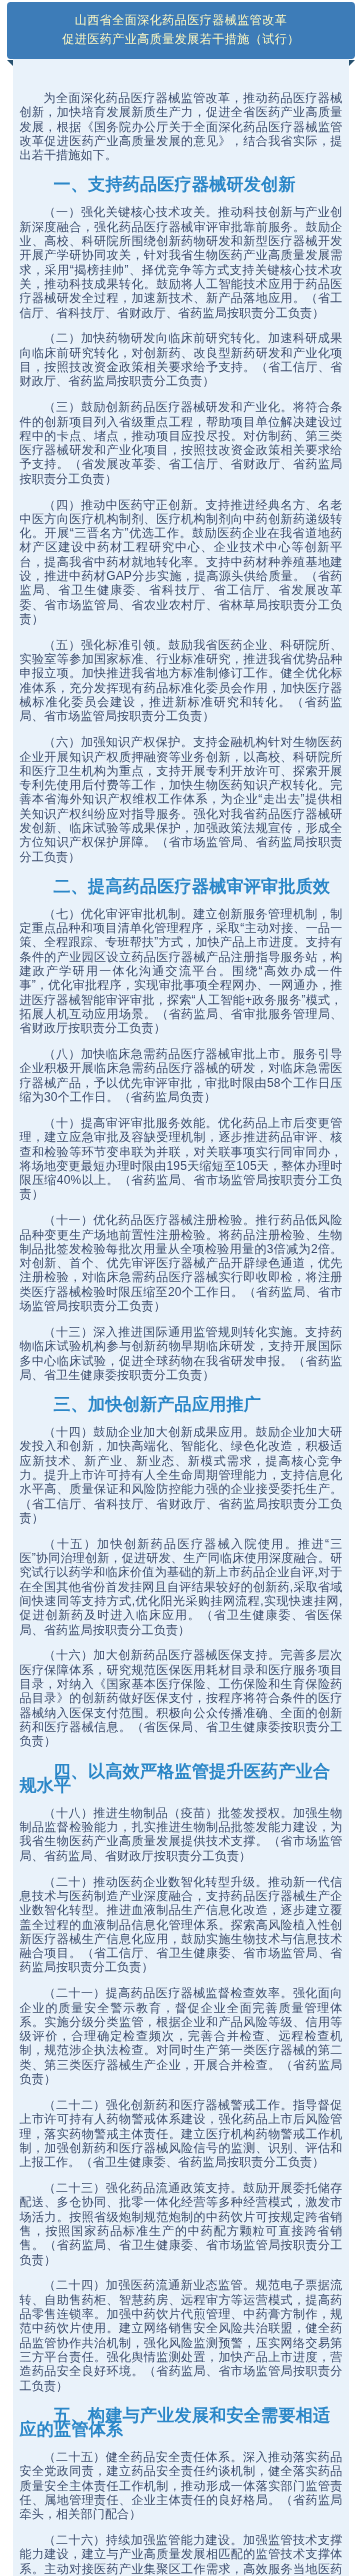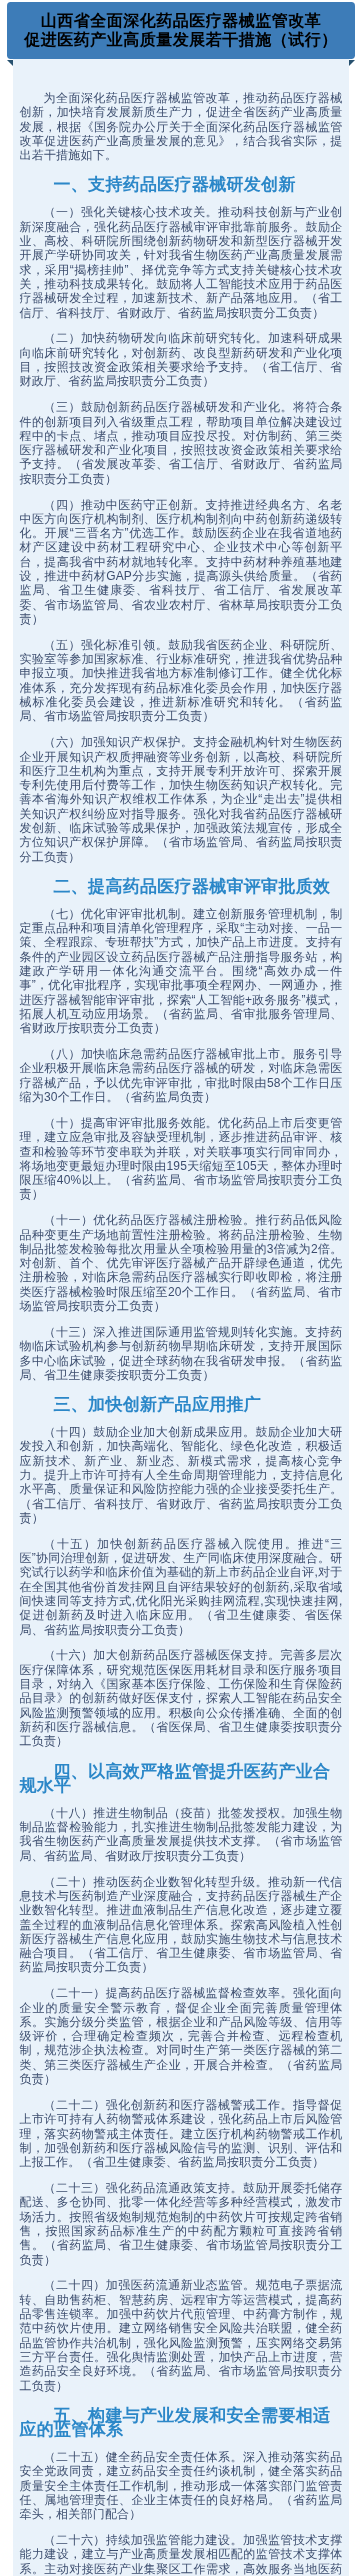--- a/index.html
+++ b/index.html
@@ -19,23 +19,23 @@
   .banner {
     position: relative;
     z-index: 2;
     margin: 2.1px 7.4px 0 7.4px;
     background: #3d7cb8;
     border-radius: 3.7px;
     padding: 8.5px 16px 9.5px 16px;
     text-align: center;
   }
   .banner .t-line {
-    color: #000000;
-    font-size: 16px;
-    font-weight: bold;
+    color: #fef9c3;
+    font-size: 12px;
+    font-weight: normal;
     line-height: 19.6px;
     letter-spacing: 0.5px;
   }
   .fold-left, .fold-right {
     position: absolute;
     bottom: -6.3px;
     width: 0;
     height: 0;
   }
   .fold-left {
@@ -101,21 +101,21 @@
         <p class="para">（六）加强知识产权保护。支持金融机构针对生物医药企业开展知识产权质押融资等业务创新，以高校、科研院所和医疗卫生机构为重点，支持开展专利开放许可、探索开展专利先使用后付费等工作，加快生物医药知识产权转化。完善本省海外知识产权维权工作体系，为企业“走出去”提供相关知识产权纠纷应对指导服务。强化对我省药品医疗器械研发创新、临床试验等成果保护，加强政策法规宣传，形成全方位知识产权保护屏障。（省市场监管局、省药监局按职责分工负责）</p>
         <div class="sec-heading">二、提高药品医疗器械审评审批质效</div>
         <p class="para">（七）优化审评审批机制。建立创新服务管理机制，制定重点品种和项目清单化管理程序，采取“主动对接、一品一策、全程跟踪、专班帮扶”方式，加快产品上市进度。支持有条件的产业园区设立药品医疗器械产品注册指导服务站，构建政产学研用一体化沟通交流平台。围绕“高效办成一件事”，优化审批程序，实现审批事项全程网办、一网通办，推进医疗器械智能审评审批，探索“人工智能+政务服务”模式，拓展人机互动应用场景。（省药监局、省审批服务管理局、省财政厅按职责分工负责）</p>
         <p class="para">（八）加快临床急需药品医疗器械审批上市。服务引导企业积极开展临床急需药品医疗器械的研发，对临床急需医疗器械产品，予以优先审评审批，审批时限由58个工作日压缩为30个工作日。（省药监局负责）</p>
         <p class="para">（十）提高审评审批服务效能。优化药品上市后变更管理，建立应急审批及容缺受理机制，逐步推进药品审评、核查和检验等环节变串联为并联，对关联事项实行同审同办，将场地变更最短办理时限由195天缩短至105天，整体办理时限压缩40%以上。（省药监局、省市场监管局按职责分工负责）</p>
         <p class="para">（十一）优化药品医疗器械注册检验。推行药品低风险品种变更生产场地前置性注册检验。将药品注册检验、生物制品批签发检验每批次用量从全项检验用量的3倍减为2倍。对创新、首个、优先审评医疗器械产品开辟绿色通道，优先注册检验，对临床急需药品医疗器械实行即收即检，将注册类医疗器械检验时限压缩至20个工作日。（省药监局、省市场监管局按职责分工负责）</p>
         <p class="para">（十三）深入推进国际通用监管规则转化实施。支持药物临床试验机构参与创新药物早期临床研发，支持开展国际多中心临床试验，促进全球药物在我省研发申报。（省药监局、省卫生健康委按职责分工负责）</p>
         <div class="sec-heading">三、加快创新产品应用推广</div>
         <p class="para">（十四）鼓励企业加大创新成果应用。鼓励企业加大研发投入和创新，加快高端化、智能化、绿色化改造，积极适应新技术、新产业、新业态、新模式需求，提高核心竞争力。提升上市许可持有人全生命周期管理能力，支持信息化水平高、质量保证和风险防控能力强的企业接受委托生产。（省工信厅、省科技厅、省财政厅、省药监局按职责分工负责）</p>
         <p class="para">（十五）加快创新药品医疗器械入院使用。推进“三医”协同治理创新，促进研发、生产同临床使用深度融合。研究试行以药学和临床价值为基础的新上市药品企业自评,对于在全国其他省份首发挂网且自评结果较好的创新药,采取省域间快速同等支持方式,优化阳光采购挂网流程,实现快速挂网,促进创新药及时进入临床应用。（省卫生健康委、省医保局、省药监局按职责分工负责）</p>
-        <p class="para">（十六）加大创新药品医疗器械医保支持。完善多层次医疗保障体系，研究规范医保医用耗材目录和医疗服务项目目录，对纳入《国家基本医疗保险、工伤保险和生育保险药品目录》的创新药做好医保支付，探索人工智能在药品安全风险监测预警领域的应用。积极向公众传播准确、全面的创新药和医疗器械信息。（省医保局、省卫生健康委按职责分工负责）</p>
+        <p class="para">（十六）加大创新药品医疗器械医保支持。完善多层次医疗保障体系，研究规范医保医用耗材目录和医疗服务项目目录，对纳入《国家基本医疗保险、工伤保险和生育保险药品目录》的创新药做好医保支付，按程序将符合条件的医疗器械纳入医保支付范围。积极向公众传播准确、全面的创新药和医疗器械信息。（省医保局、省卫生健康委按职责分工负责）</p>
         <div class="sec-heading">四、以高效严格监管提升医药产业合规水平</div>
         <p class="para">（十八）推进生物制品（疫苗）批签发授权。加强生物制品监督检验能力，扎实推进生物制品批签发能力建设，为我省生物医药产业高质量发展提供技术支撑。（省市场监管局、省药监局、省财政厅按职责分工负责）</p>
         <p class="para">（二十）推动医药企业数智化转型升级。推动新一代信息技术与医药制造产业深度融合，支持药品医疗器械生产企业数智化转型。推进血液制品生产信息化改造，逐步建立覆盖全过程的血液制品信息化管理体系。探索高风险植入性创新医疗器械生产信息化应用，鼓励实施生物技术与信息技术融合项目。（省工信厅、省卫生健康委、省市场监管局、省药监局按职责分工负责）</p>
         <p class="para">（二十一）提高药品医疗器械监督检查效率。强化面向企业的质量安全警示教育，督促企业全面完善质量管理体系。实施分级分类监管，根据企业和产品风险等级、信用等级评价，合理确定检查频次，完善合并检查、远程检查机制，规范涉企执法检查。对同时生产第一类医疗器械的第二类、第三类医疗器械生产企业，开展合并检查。（省药监局负责）</p>
         <p class="para">（二十二）强化创新药和医疗器械警戒工作。指导督促上市许可持有人药物警戒体系建设，强化药品上市后风险管理，落实药物警戒主体责任。建立医疗机构药物警戒工作机制，加强创新药和医疗器械风险信号的监测、识别、评估和上报工作。（省卫生健康委、省药监局按职责分工负责）</p>
         <p class="para">（二十三）强化药品流通政策支持。鼓励开展委托储存配送、多仓协同、批零一体化经营等多种经营模式，激发市场活力。按照省级炮制规范炮制的中药饮片可按规定跨省销售，按照国家药品标准生产的中药配方颗粒可直接跨省销售。（省药监局、省卫生健康委、省市场监管局按职责分工负责）</p>
         <p class="para">（二十四）加强医药流通新业态监管。规范电子票据流转、自助售药柜、智慧药房、远程审方等运营模式，提高药品零售连锁率。加强中药饮片代煎管理、中药膏方制作，规范中药饮片使用。建立网络销售安全风险共治联盟，健全药品监管协作共治机制，强化风险监测预警，压实网络交易第三方平台责任。强化舆情监测处置，加快产品上市进度，营造药品安全良好环境。（省药监局、省市场监管局按职责分工负责）</p>
         <div class="sec-heading">五、构建与产业发展和安全需要相适应的监管体系</div>
         <p class="para">（二十五）健全药品安全责任体系。深入推动落实药品安全党政同责，建立药品安全责任约谈机制，健全落实药品质量安全主体责任工作机制，推动形成一体落实部门监管责任、属地管理责任、企业主体责任的良好格局。（省药监局牵头，相关部门配合）</p>
         <p class="para">（二十六）持续加强监管能力建设。加强监管技术支撑能力建设，建立与产业高质量发展相匹配的监管技术支撑体系。主动对接医药产业集聚区工作需求，高效服务当地医药产业发展。强化中药、医疗器械等重点领域质量安全风险监测，探索人工智能在药品安全风险监测预警领域的应用。推进市县药品监管能力标准化建设。推进省级检验检测能力增容扩项。（省药监局、省市场监管局、省卫生健康委、省财政厅、省委编办按职责分工负责）</p>

